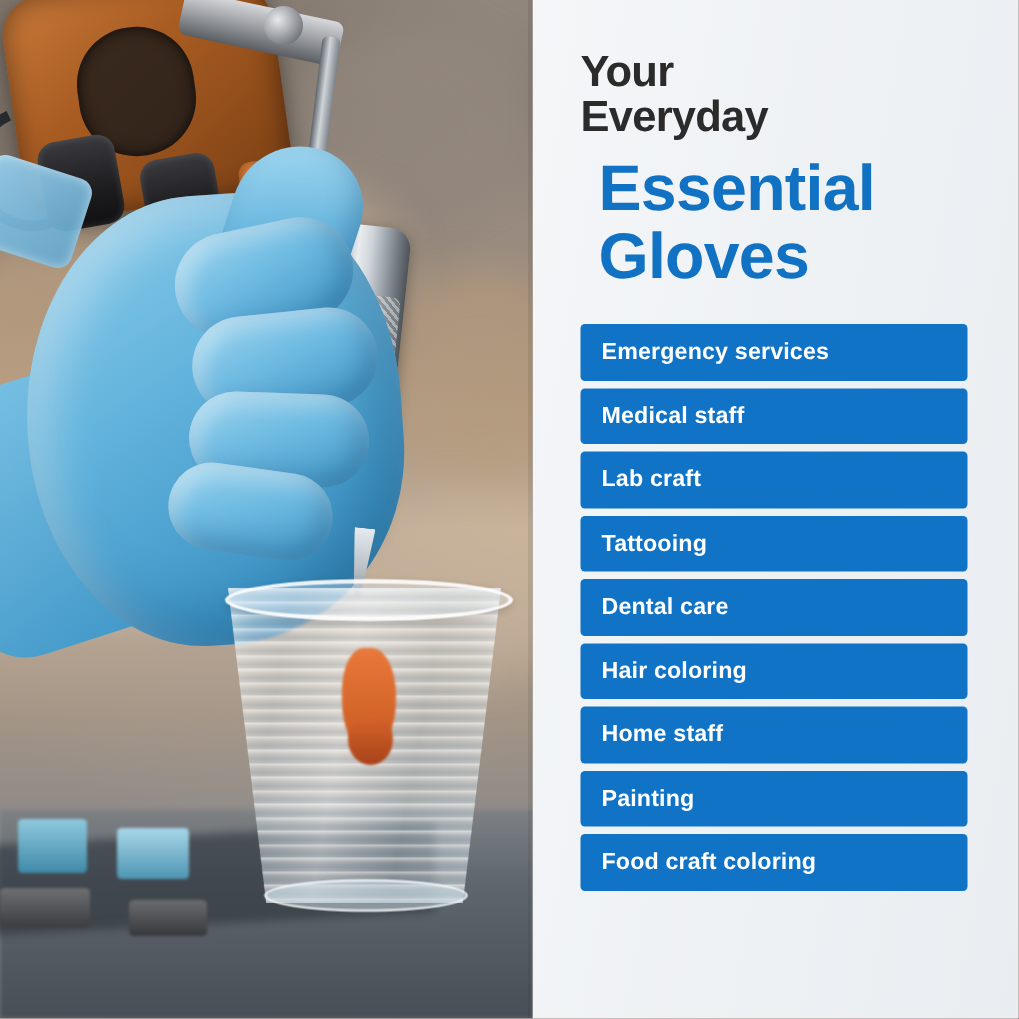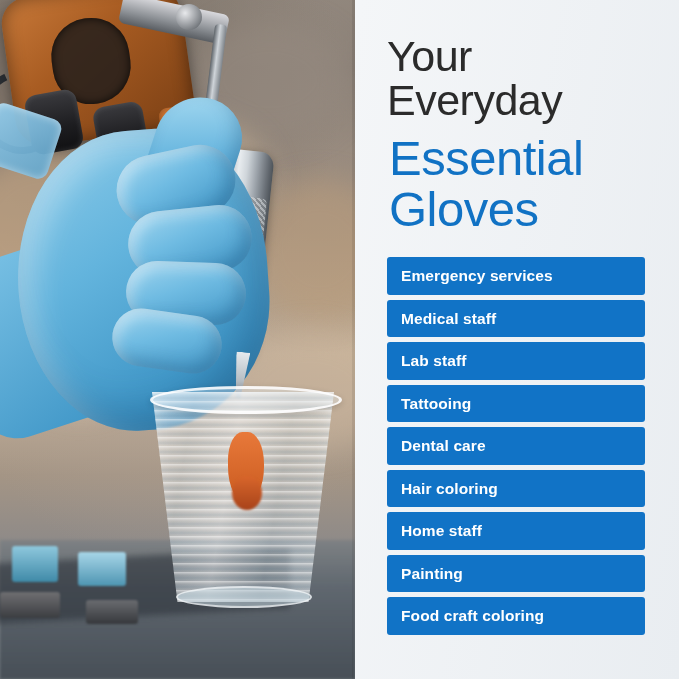--- a/index.html
+++ b/index.html
@@ -351,31 +351,31 @@
   
   .content-panel {
     position: relative;
     flex: 1 1 auto;
     height: 679px;
     padding: 34px 34px 0 32px;
     box-sizing: border-box;
   }
   .headline {
     margin: 0;
-    font-weight: 400;
-    font-size: 43px;
+    font-weight: 700;
+    font-size: 29px;
     line-height: 1.03;
     color: #2b2b2b;
     letter-spacing: -0.5px;
   }
   .headline .l2 { display: block; }
   .subhead {
-    margin: 10px 0 0 2px;
-    font-weight: normal;
-    font-size: 49px;
+    margin: 10px 0 0 12px;
+    font-weight: bold;
+    font-size: 43px;
     line-height: 1.05;
     color: #1172c4;
     letter-spacing: -0.5px;
   }
   .subhead .l2 { display: block; }
 
   .list {
     margin-top: 22px;
     display: flex;
     flex-direction: column;
@@ -457,21 +457,21 @@
     </h1>
 
     <h2 class="subhead">
       <span>Essential</span>
       <span class="l2">Gloves</span>
     </h2>
 
     <div class="list">
       <div class="list-item">Emergency services</div>
       <div class="list-item">Medical staff</div>
-      <div class="list-item">Lab staff</div>
+      <div class="list-item">Lab craft</div>
       <div class="list-item">Tattooing</div>
       <div class="list-item">Dental care</div>
       <div class="list-item">Hair coloring</div>
       <div class="list-item">Home staff</div>
       <div class="list-item">Painting</div>
       <div class="list-item">Food craft coloring</div>
     </div>
 
   </div>
 </div>

